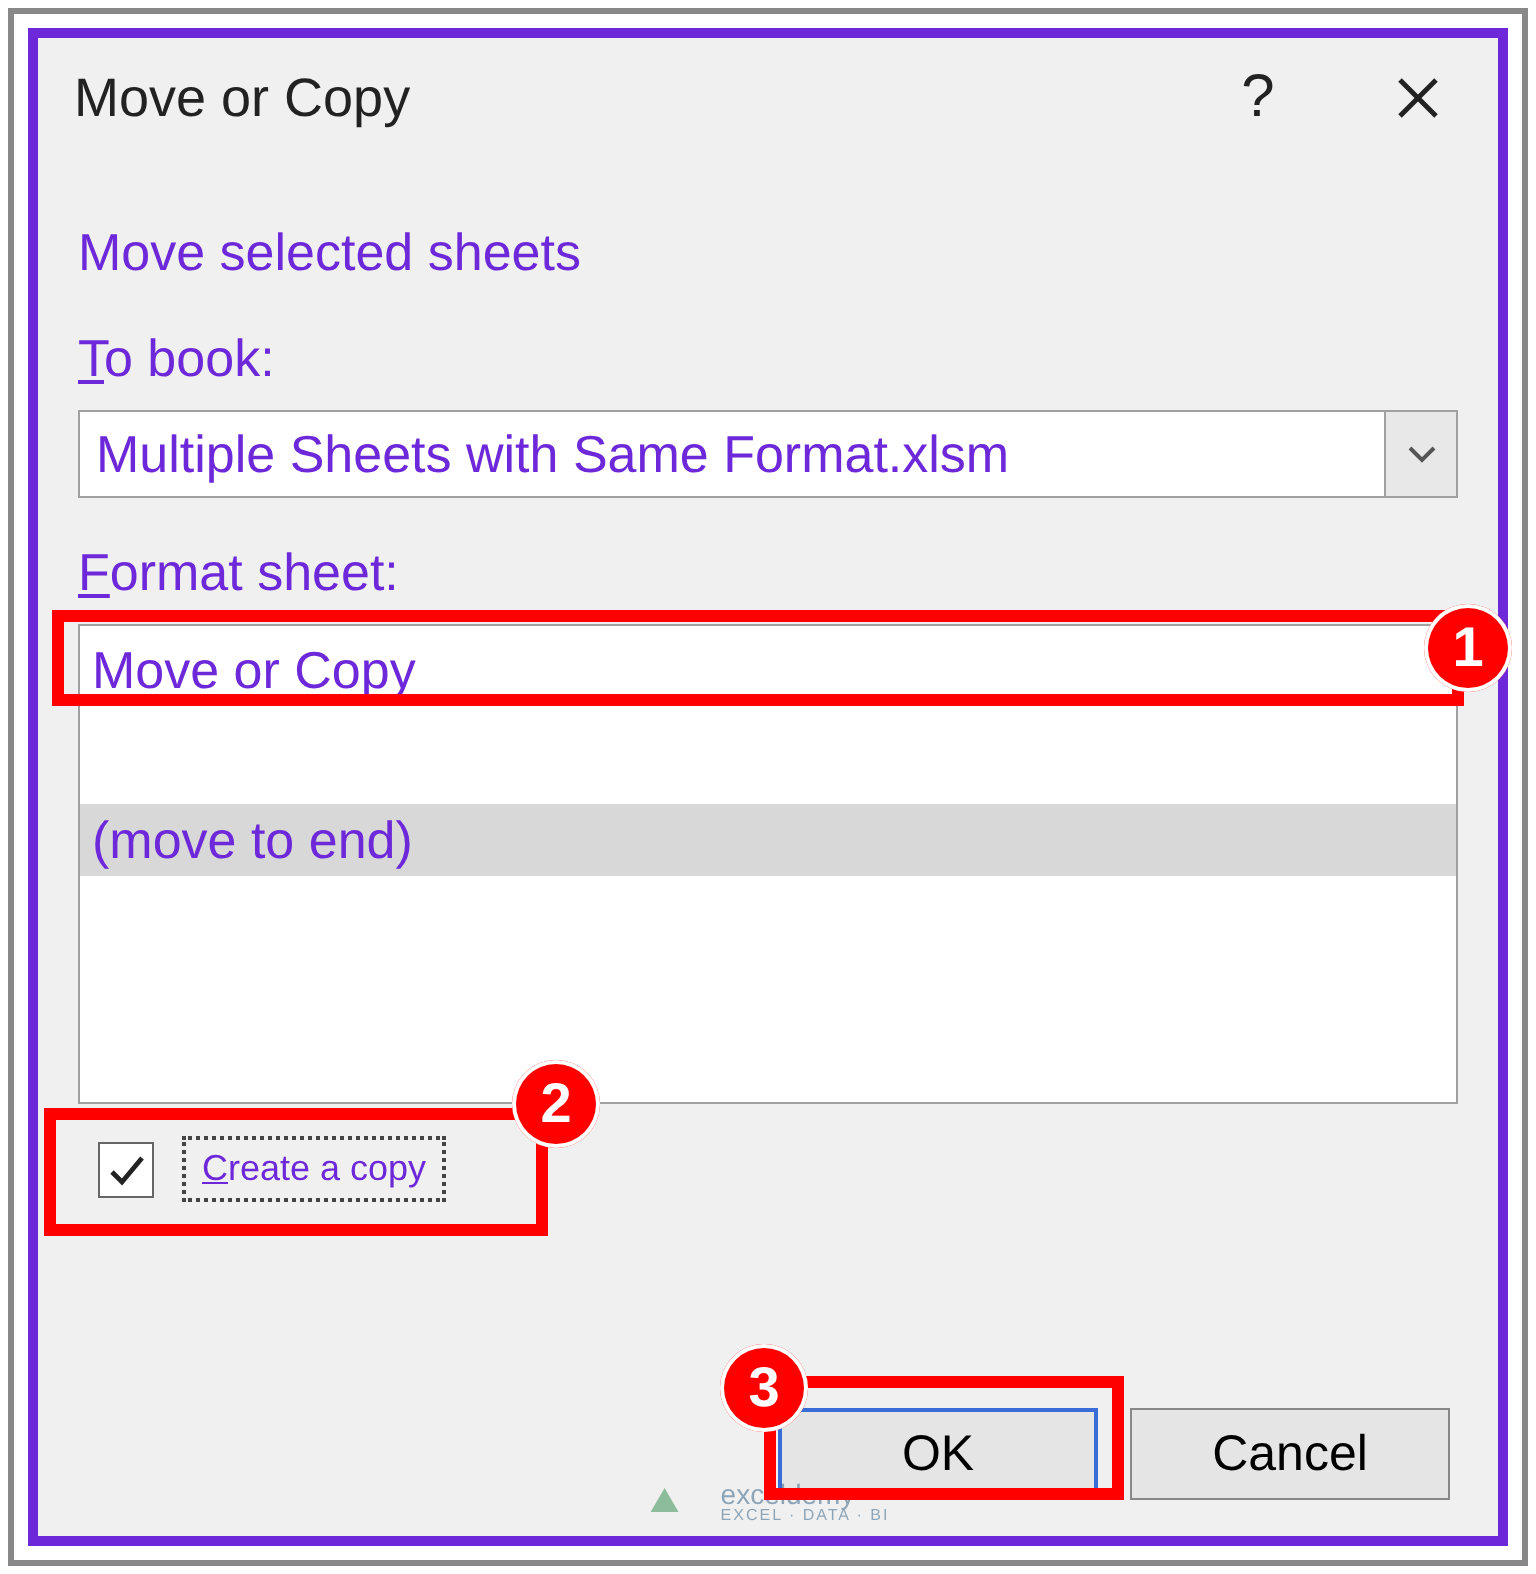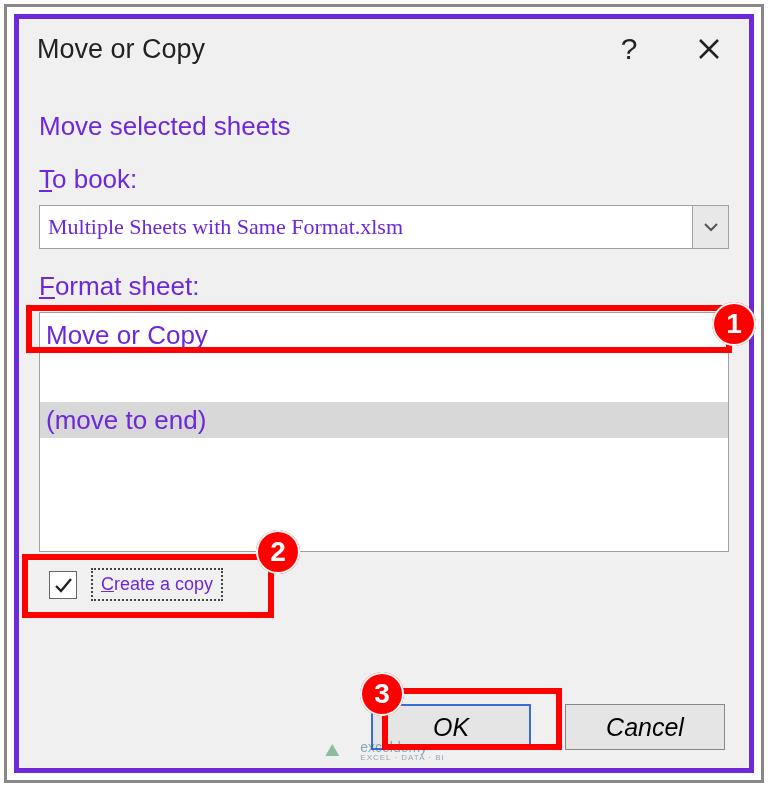--- a/index.html
+++ b/index.html
@@ -56,26 +56,25 @@
     display: flex;
     width: 100%;
     height: 44px;
     background: #fff;
     border: 1px solid #a0a0a0;
     align-items: stretch;
   }
   .combo .combo-text {
     flex: 1;
     padding: 0 8px;
-    font-size: 22px;
+    font-size: 26px;
     display: flex;
     align-items: center;
     white-space: nowrap;
     overflow: hidden;
-    font-family: Liberation Serif, serif;
   }
   .combo .combo-btn {
     width: 36px;
     border-left: 1px solid #a0a0a0;
     background: #e8e8e8;
     display: flex;
     align-items: center;
     justify-content: center;
   }
   .listbox {
@@ -115,22 +114,21 @@
   .cb-label {
     border: 2px dotted #444;
     padding: 4px 8px;
     font-size: 18px;
   }
   .button-row {
     position: absolute;
     bottom: 18px;
     right: 24px;
     display: flex;
-    gap: 34px;
-    font-style: italic;
+    gap: 16px;
   }
   .btn {
     width: 160px;
     height: 46px;
     border: 1px solid #888;
     background: #e5e5e5;
     font-size: 25px;
     display: flex;
     align-items: center;
     justify-content: center;

